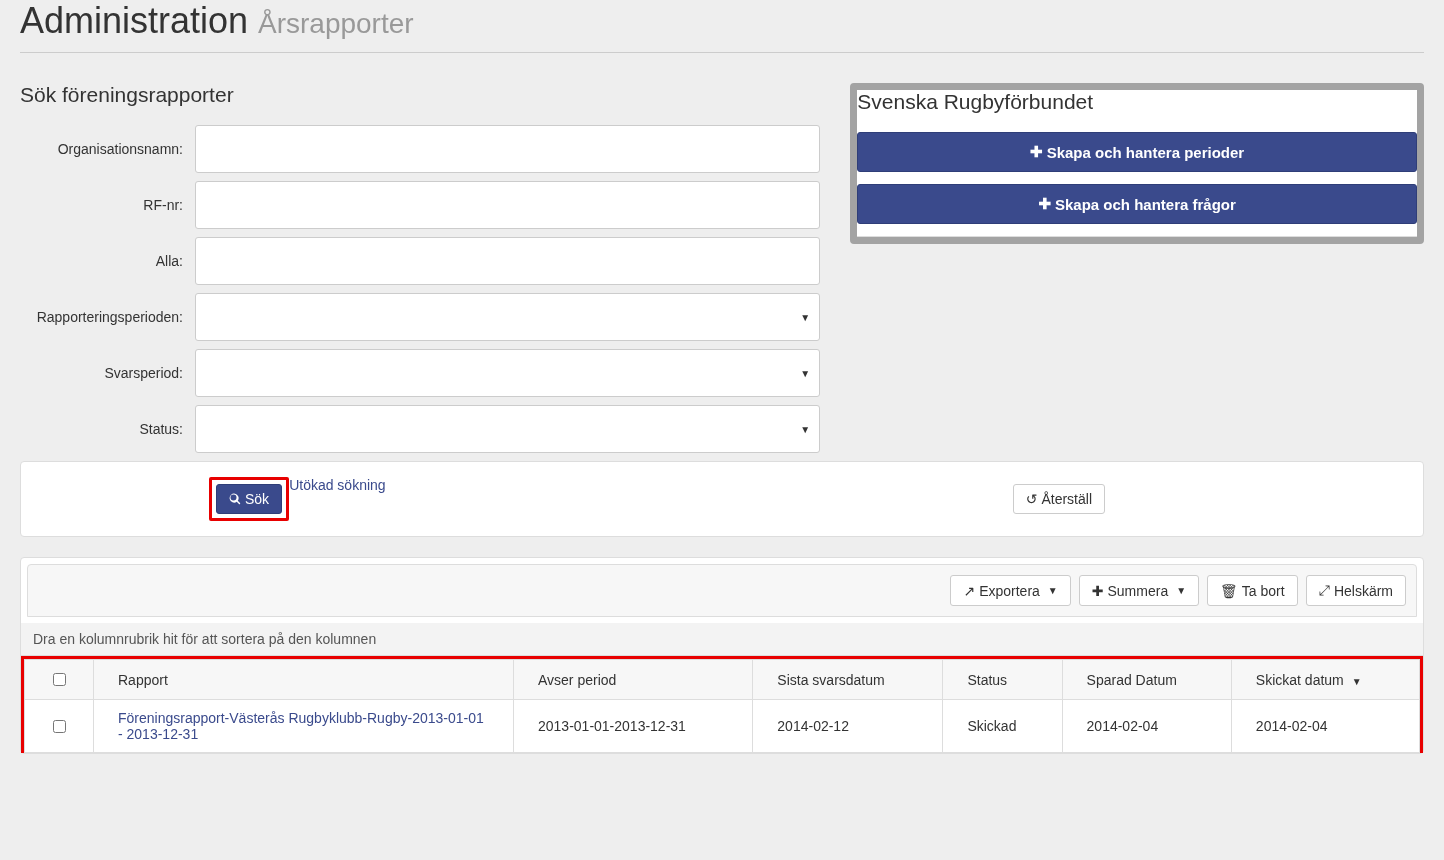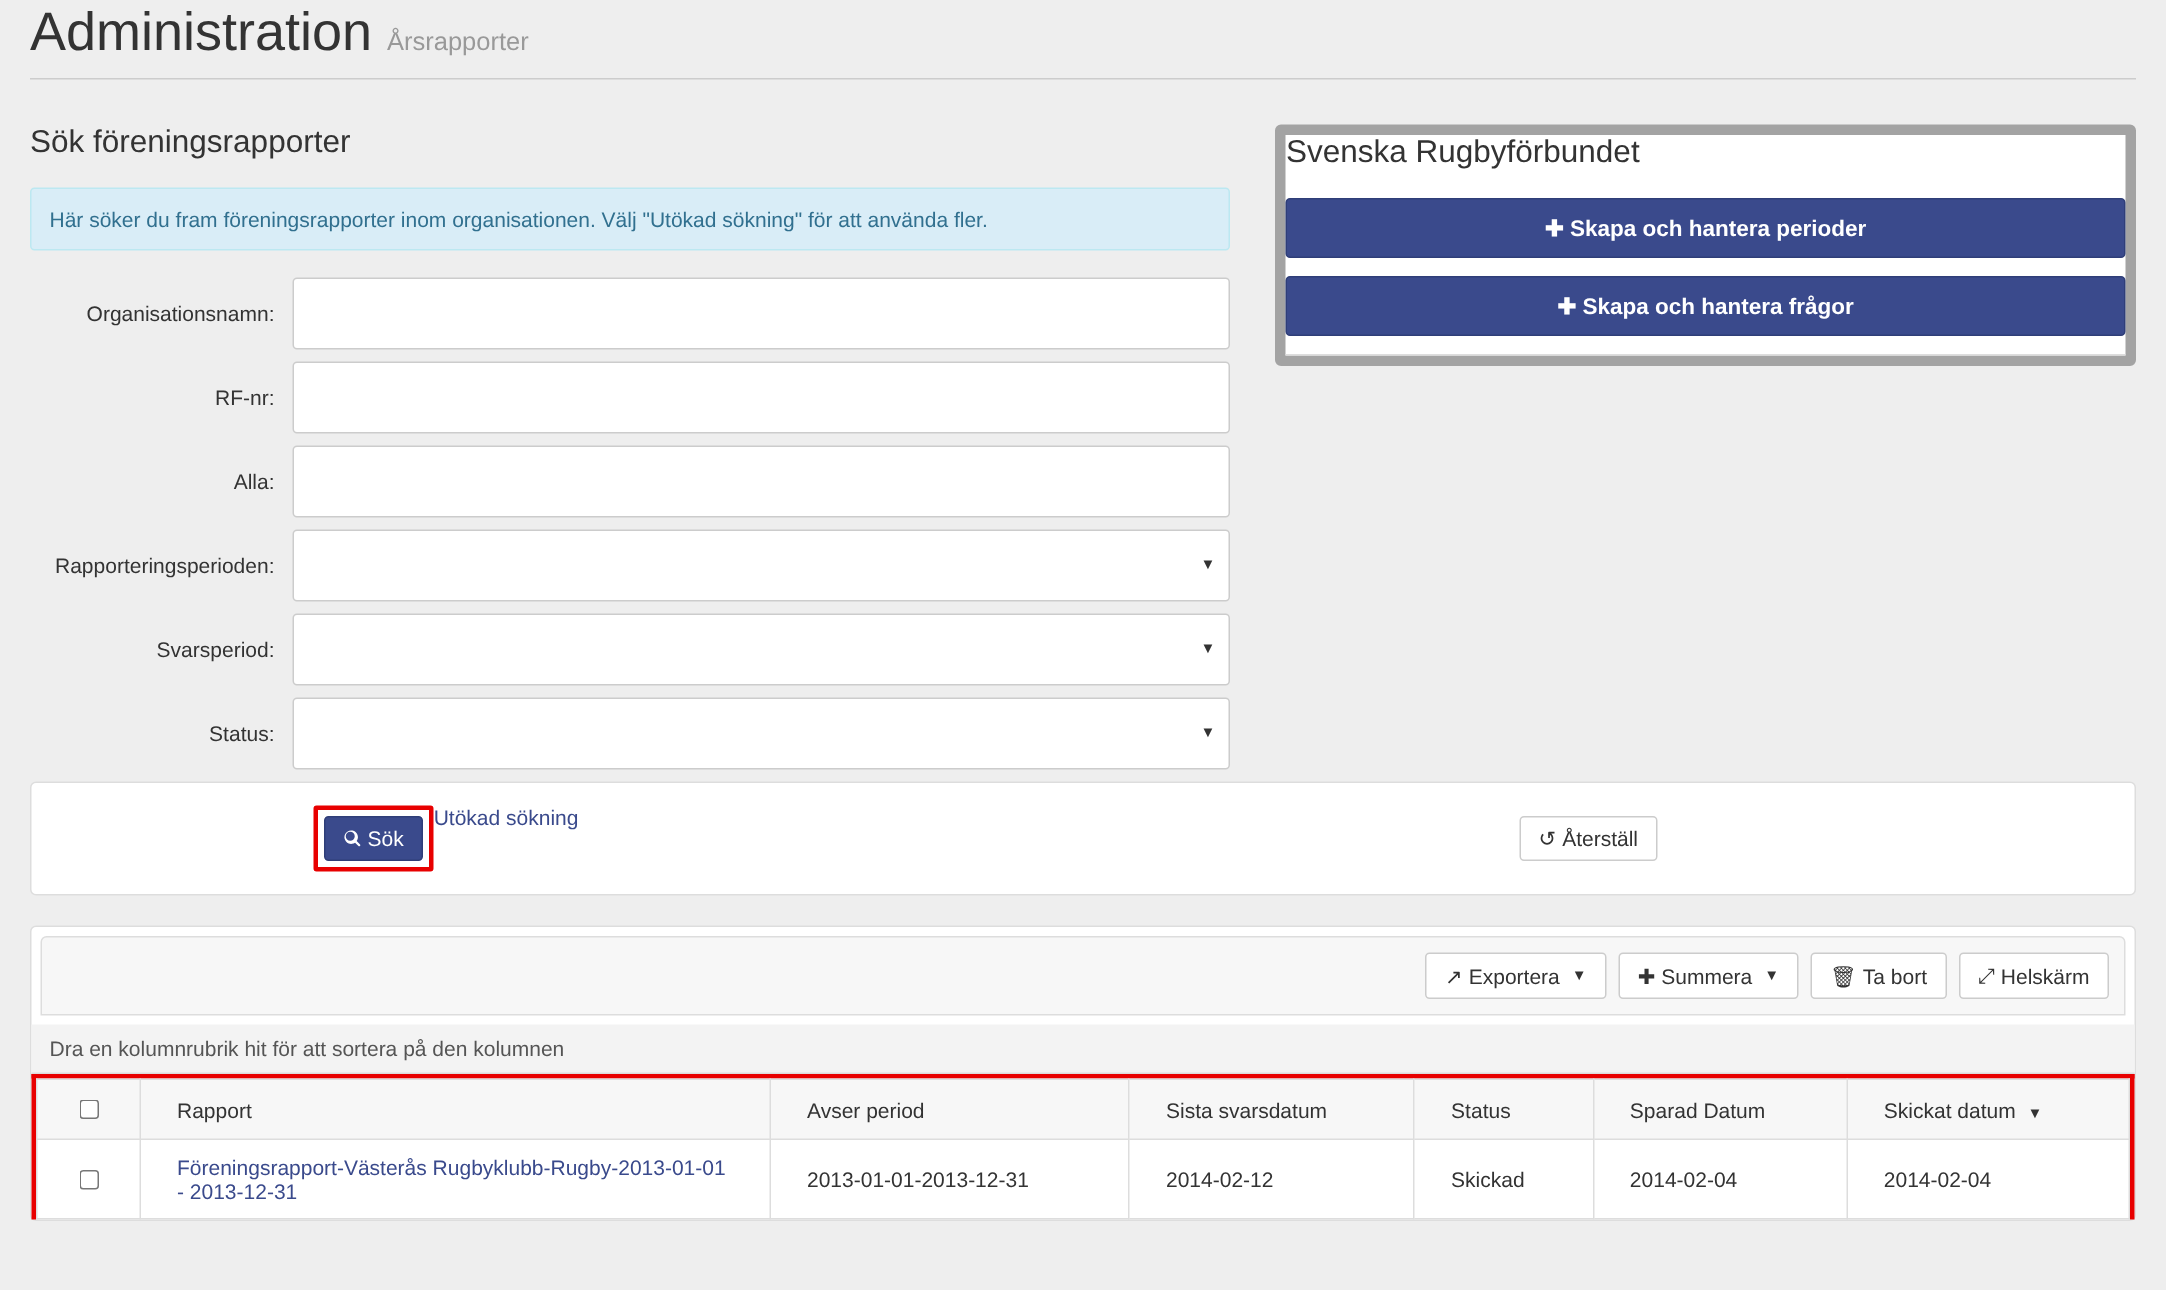--- a/index.html
+++ b/index.html
@@ -19,21 +19,21 @@
     margin-bottom: 30px;
   }
   .page-header h1 {
     margin: 10px 0 0 0;
     font-size: 36px;
     font-weight: normal;
     color: #333;
     display: inline;
   }
   .page-header small {
-    font-size: 17px;
+    font-size: 28px;
     color: #999;
     font-weight: normal;
     margin-left: 6px;
   }
   .row { display: flex; gap: 30px; }
   .col-left { flex: 0 0 57%; }
   .col-right { flex: 1; }
   .panel {
     background: #fff;
     border: 7px solid #a3a3a3;
@@ -172,21 +172,20 @@
 <div class="container">
   <div class="page-header">
     <h1>Administration</h1>
     <small>Årsrapporter</small>
   </div>
 
   <div class="row">
     <div class="col-left">
       <div>
         <h2 class="subtitle">Sök föreningsrapporter</h2>
-        <div class="alert-info">Här söker du fram föreningsrapporter inom organisationen. Välj "Utökad sökning" för att använda fler.</div>
 
         <div class="form-row">
           <label>Organisationsnamn:</label>
           <div class="control"><input class="form-control" style=""></div>
         </div>
         <div class="form-row">
           <label>RF-nr:</label>
           <div class="control"><input class="form-control" style=""></div>
         </div>
         <div class="form-row">

